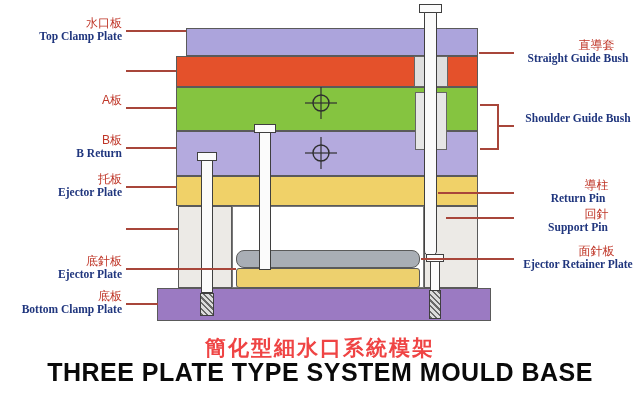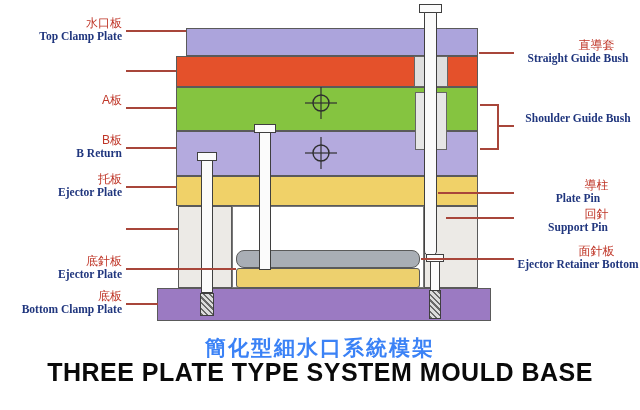--- a/index.html
+++ b/index.html
@@ -15,21 +15,21 @@
     background:repeating-linear-gradient(45deg,#6a6a6a 0 1.5px,#dcdcdc 1.5px 4px); }
   .cross { position:absolute; z-index:4; }
   .line { position:absolute; height:2px; background:#a8463a; z-index:6; }
   .vline { position:absolute; width:2px; background:#a8463a; z-index:6; }
   .lbl { position:absolute; z-index:7; line-height:1.1; }
   .lbl-l { left:0; width:124px; text-align:right; padding-right:2px; box-sizing:border-box; }
   .lbl-r { left:516px; width:124px; text-align:center; white-space:nowrap; }
   .zh { font-size:12px; font-weight:normal; color:#bf3527; font-family:"Liberation Sans",sans-serif;margin-left:37px; }
   .en { font-size:11.5px; font-weight:bold; color:#20367e; font-family:"Liberation Serif",serif; }
   .title-zh { position:absolute; left:0; top:334px; width:640px; text-align:center; z-index:7;
-    font-size:21px; font-weight:bold; color:#3b82f6; letter-spacing:2px; }
+    font-size:21px; font-weight:bold; color:#ef4444; letter-spacing:2px; }
   .title-en { position:absolute; left:0; top:358px; width:640px; text-align:center; z-index:7;
     font-size:25px; font-weight:bold; color:#0a0a0a; letter-spacing:0.5px;
     font-family:"Liberation Sans",sans-serif; }
 </style>
 </head>
 <body>
 
 <div class="canvas">
 
   <div class="plate" style="left:186px;top:28px;width:292px;height:28px;background:#aca4dc"></div>
@@ -117,27 +117,27 @@
 
   <div class="lbl lbl-r" style="top:39px">
     <div class="zh">直導套</div>
     <div class="en">Straight Guide Bush</div>
   </div>
   <div class="lbl lbl-r" style="top:112px">
     <div class="en">Shoulder Guide Bush</div>
   </div>
   <div class="lbl lbl-r" style="top:179px">
     <div class="zh">導柱</div>
-    <div class="en">Plate Pin</div>
+    <div class="en">Return Pin</div>
   </div>
   <div class="lbl lbl-r" style="top:208px">
     <div class="zh">回針</div>
     <div class="en">Support Pin</div>
   </div>
   <div class="lbl lbl-r" style="top:245px">
     <div class="zh">面針板</div>
-    <div class="en">Ejector Retainer Bottom</div>
+    <div class="en">Ejector Retainer Plate</div>
   </div>
 
   <div class="title-zh">簡化型細水口系統模架</div>
   <div class="title-en">THREE PLATE TYPE SYSTEM MOULD BASE</div>
 
 </div>
 
 </body></html>

